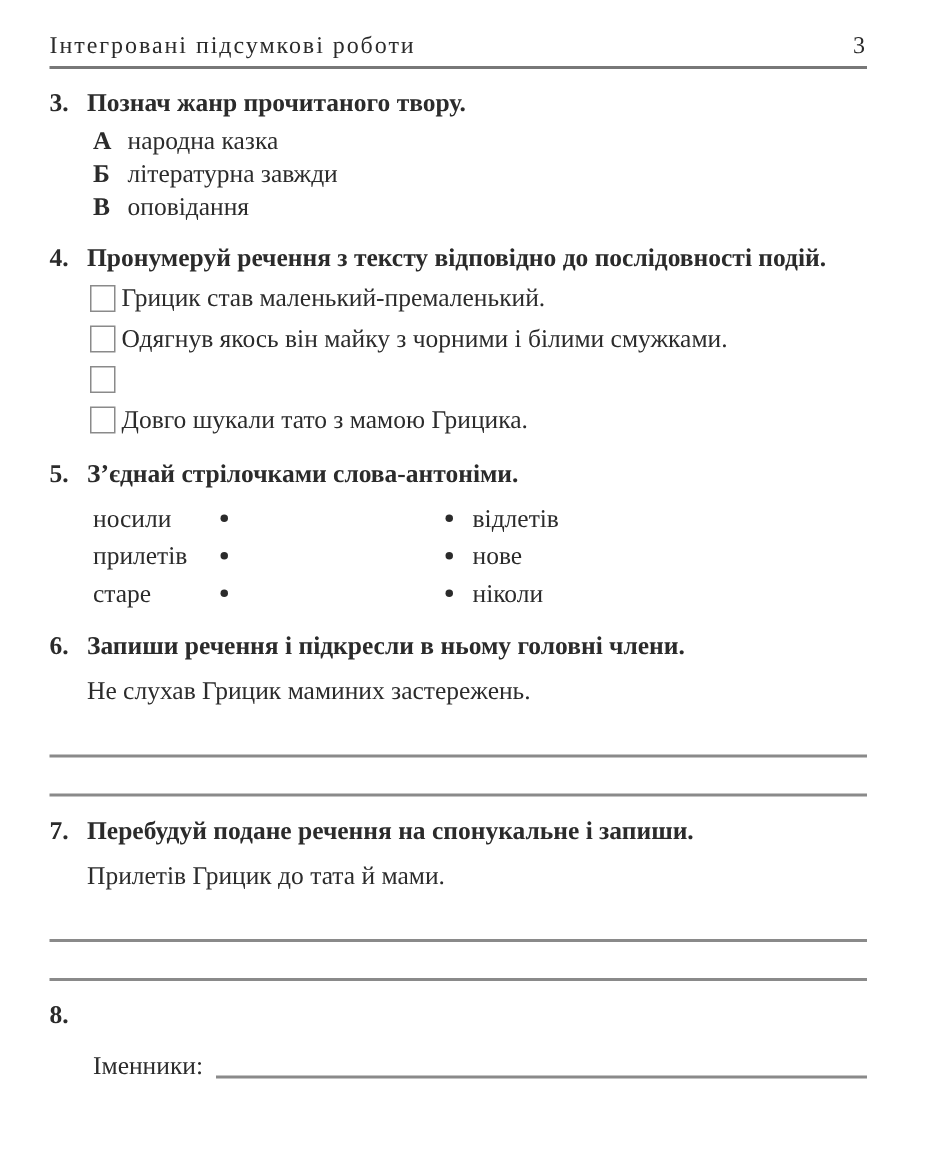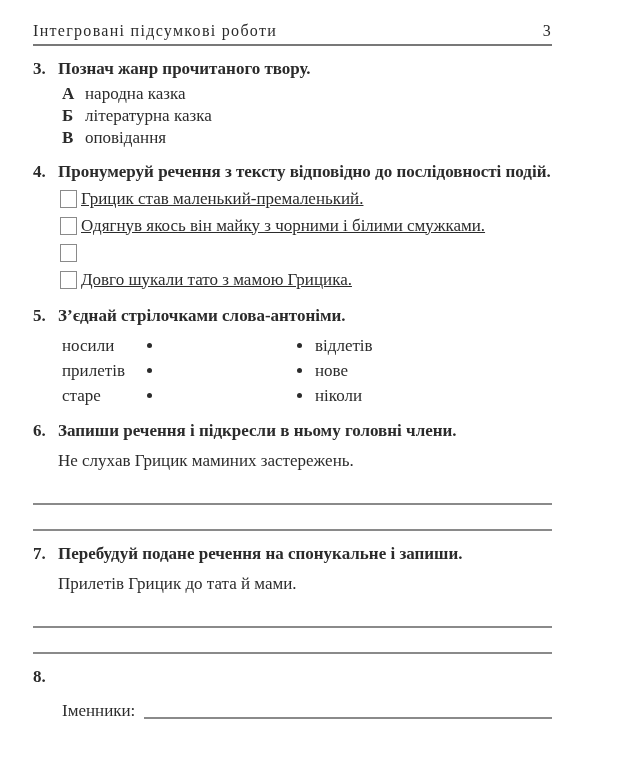--- a/index.html
+++ b/index.html
@@ -12,21 +12,21 @@
     height: 767px;
     overflow: hidden;
     font-family: "Liberation Serif", "DejaVu Serif", serif;
     color: #2b2b2b;
     font-size: 17px;
   }
   .page {
     box-sizing: border-box;
     width: 629px;
     height: 767px;
-    padding: 22px 77px 0 33px;
+    padding: 22px 51px 0 33px;
   }
   
   .header {
     display: flex;
     justify-content: space-between;
     align-items: flex-end;
     font-size: 16px;
     letter-spacing: 1.3px;
     padding-bottom: 4px;
     border-bottom: 2px solid #787878;
@@ -47,21 +47,21 @@
   .opt {
     display: flex;
     line-height: 22px;
   }
   .opt-letter {
     font-weight: bold;
     width: 23px;
     flex-shrink: 0;
   }
   
-  .chk-items { margin: 3px 0 0 27px; text-decoration: underline; }
+  .chk-items { margin: 3px 0 0 27px; }
   .chk-row {
     display: flex;
     align-items: center;
     height: 27px;
   }
   .chk-box {
     box-sizing: border-box;
     width: 17px;
     height: 18px;
     border: 1.5px solid #8a8a8a;
@@ -131,21 +131,21 @@
       <span class="q-num">3.</span>
       <span class="q-title">Познач жанр прочитаного твору.</span>
     </div>
     <div class="opts">
       <div class="opt">
         <span class="opt-letter">А</span>
         <span>народна казка</span>
       </div>
       <div class="opt">
         <span class="opt-letter">Б</span>
-        <span>літературна казка</span>
+        <span>літературна завжди</span>
       </div>
       <div class="opt">
         <span class="opt-letter">В</span>
         <span>оповідання</span>
       </div>
     </div>
   </div>
 
   <div class="q">
     <div class="q-head">

